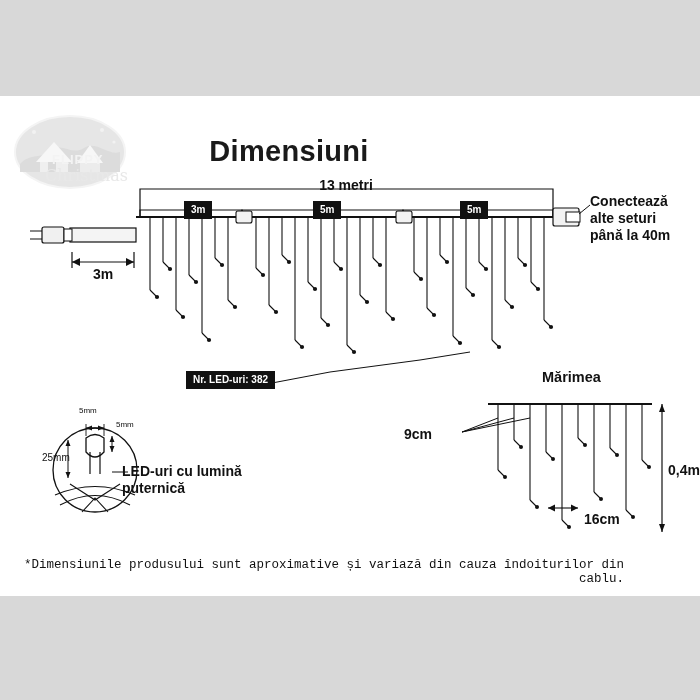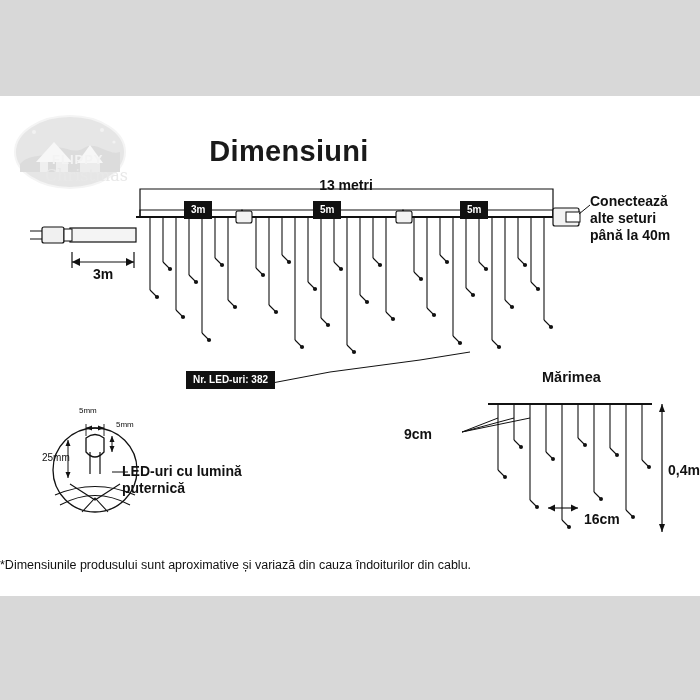--- a/index.html
+++ b/index.html
@@ -73,23 +73,24 @@
     font-size: 10px;
     font-weight: bold;
     padding: 3px 7px 4px 7px;
     white-space: nowrap;
     line-height: 1.1;
   }
   .footnote {
     position: absolute;
     left: 0;
     width: 624px;
-    text-align: left;
+    text-align: right;
     font-size: 12.5px;
     color: #111111;
+    font-family: Liberation Mono, monospace;
   }
   .logo {
     position: absolute;
     left: 10px;
     top: 112px;
     width: 120px;
     height: 80px;
   }
   .logo-txt1 {
     position: absolute;

